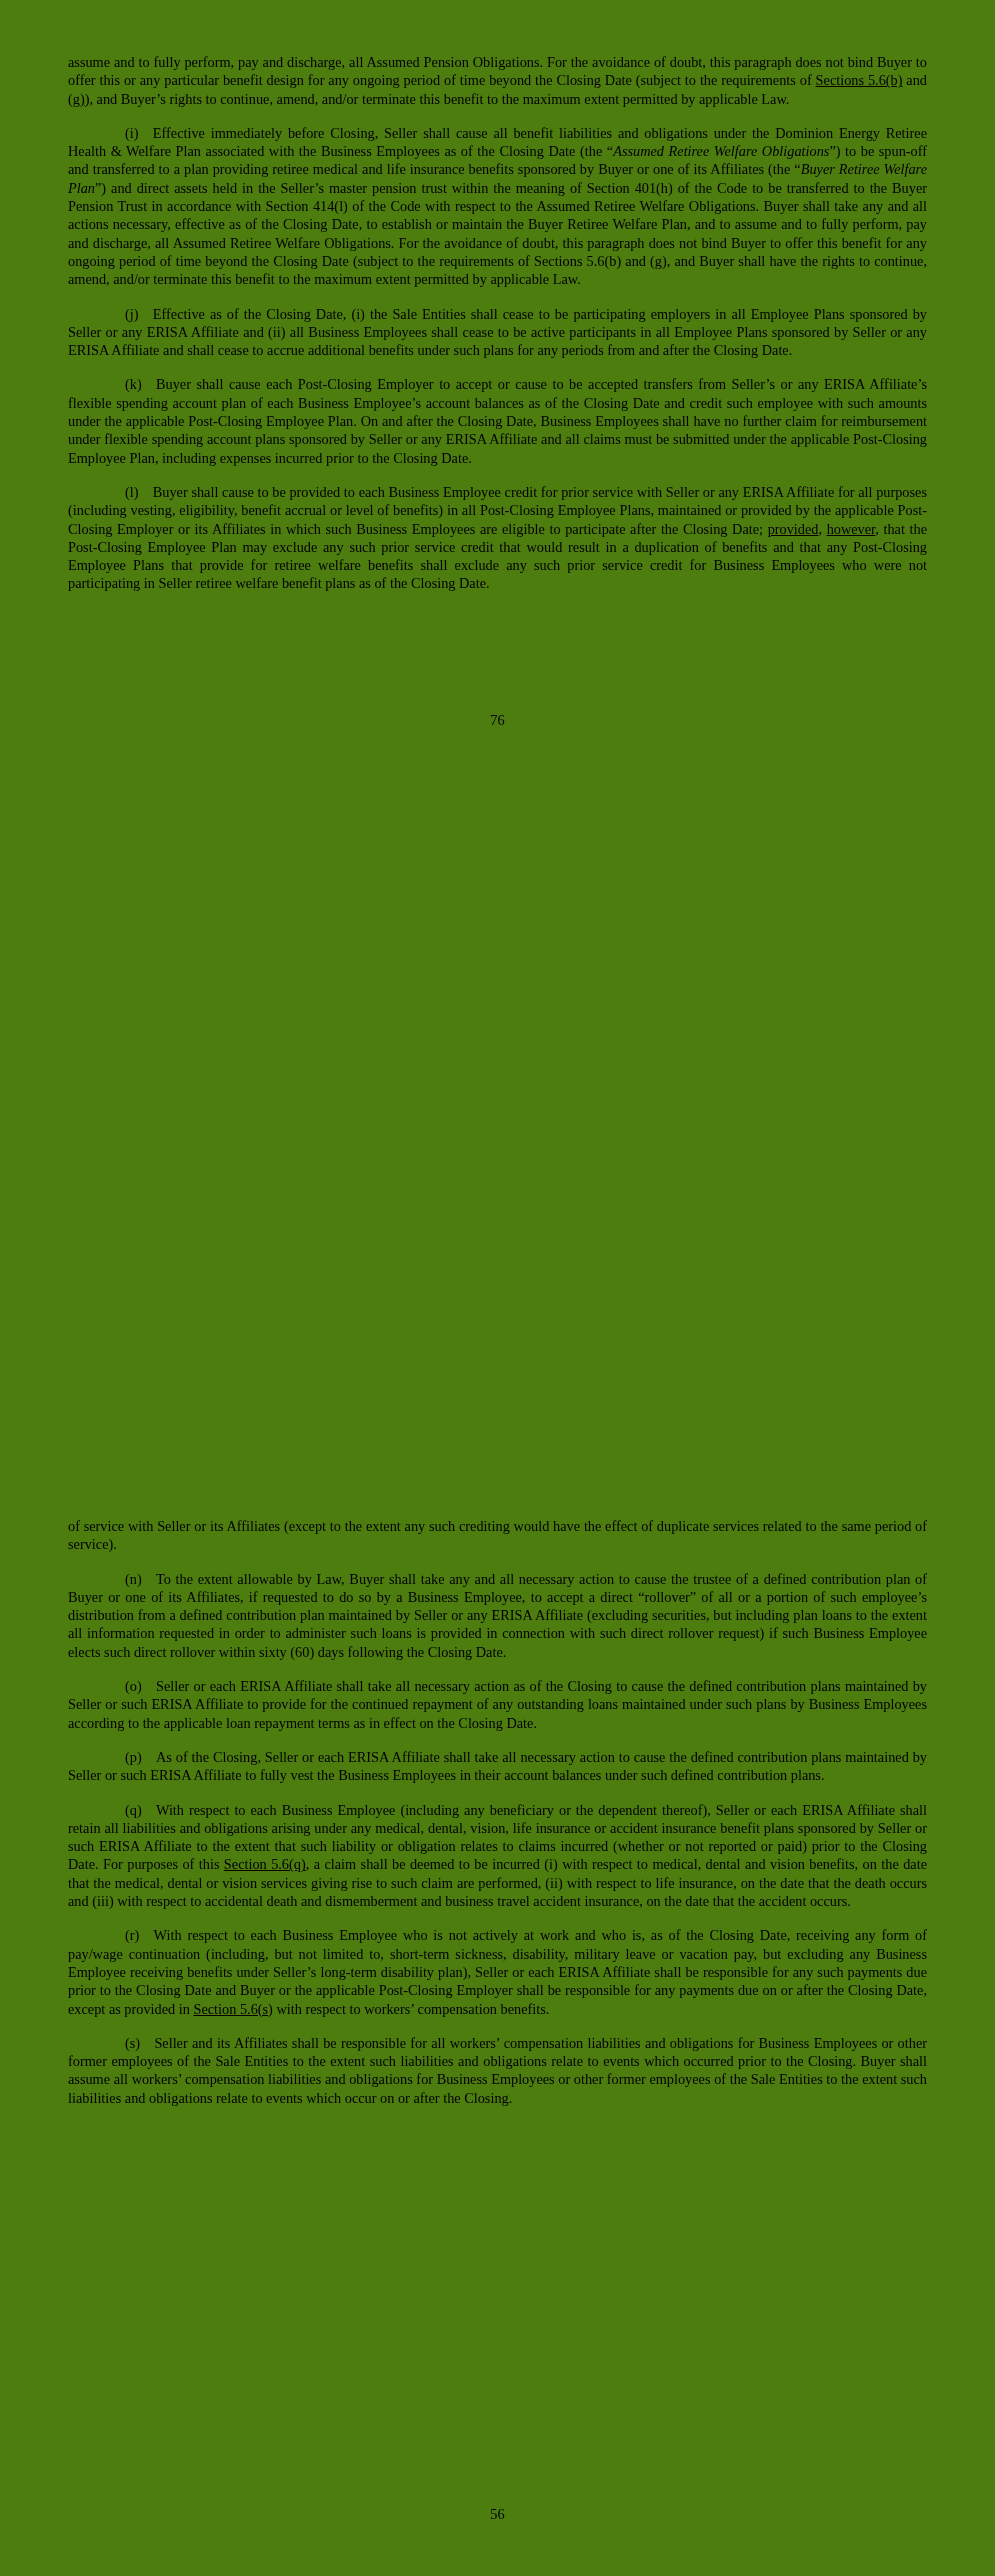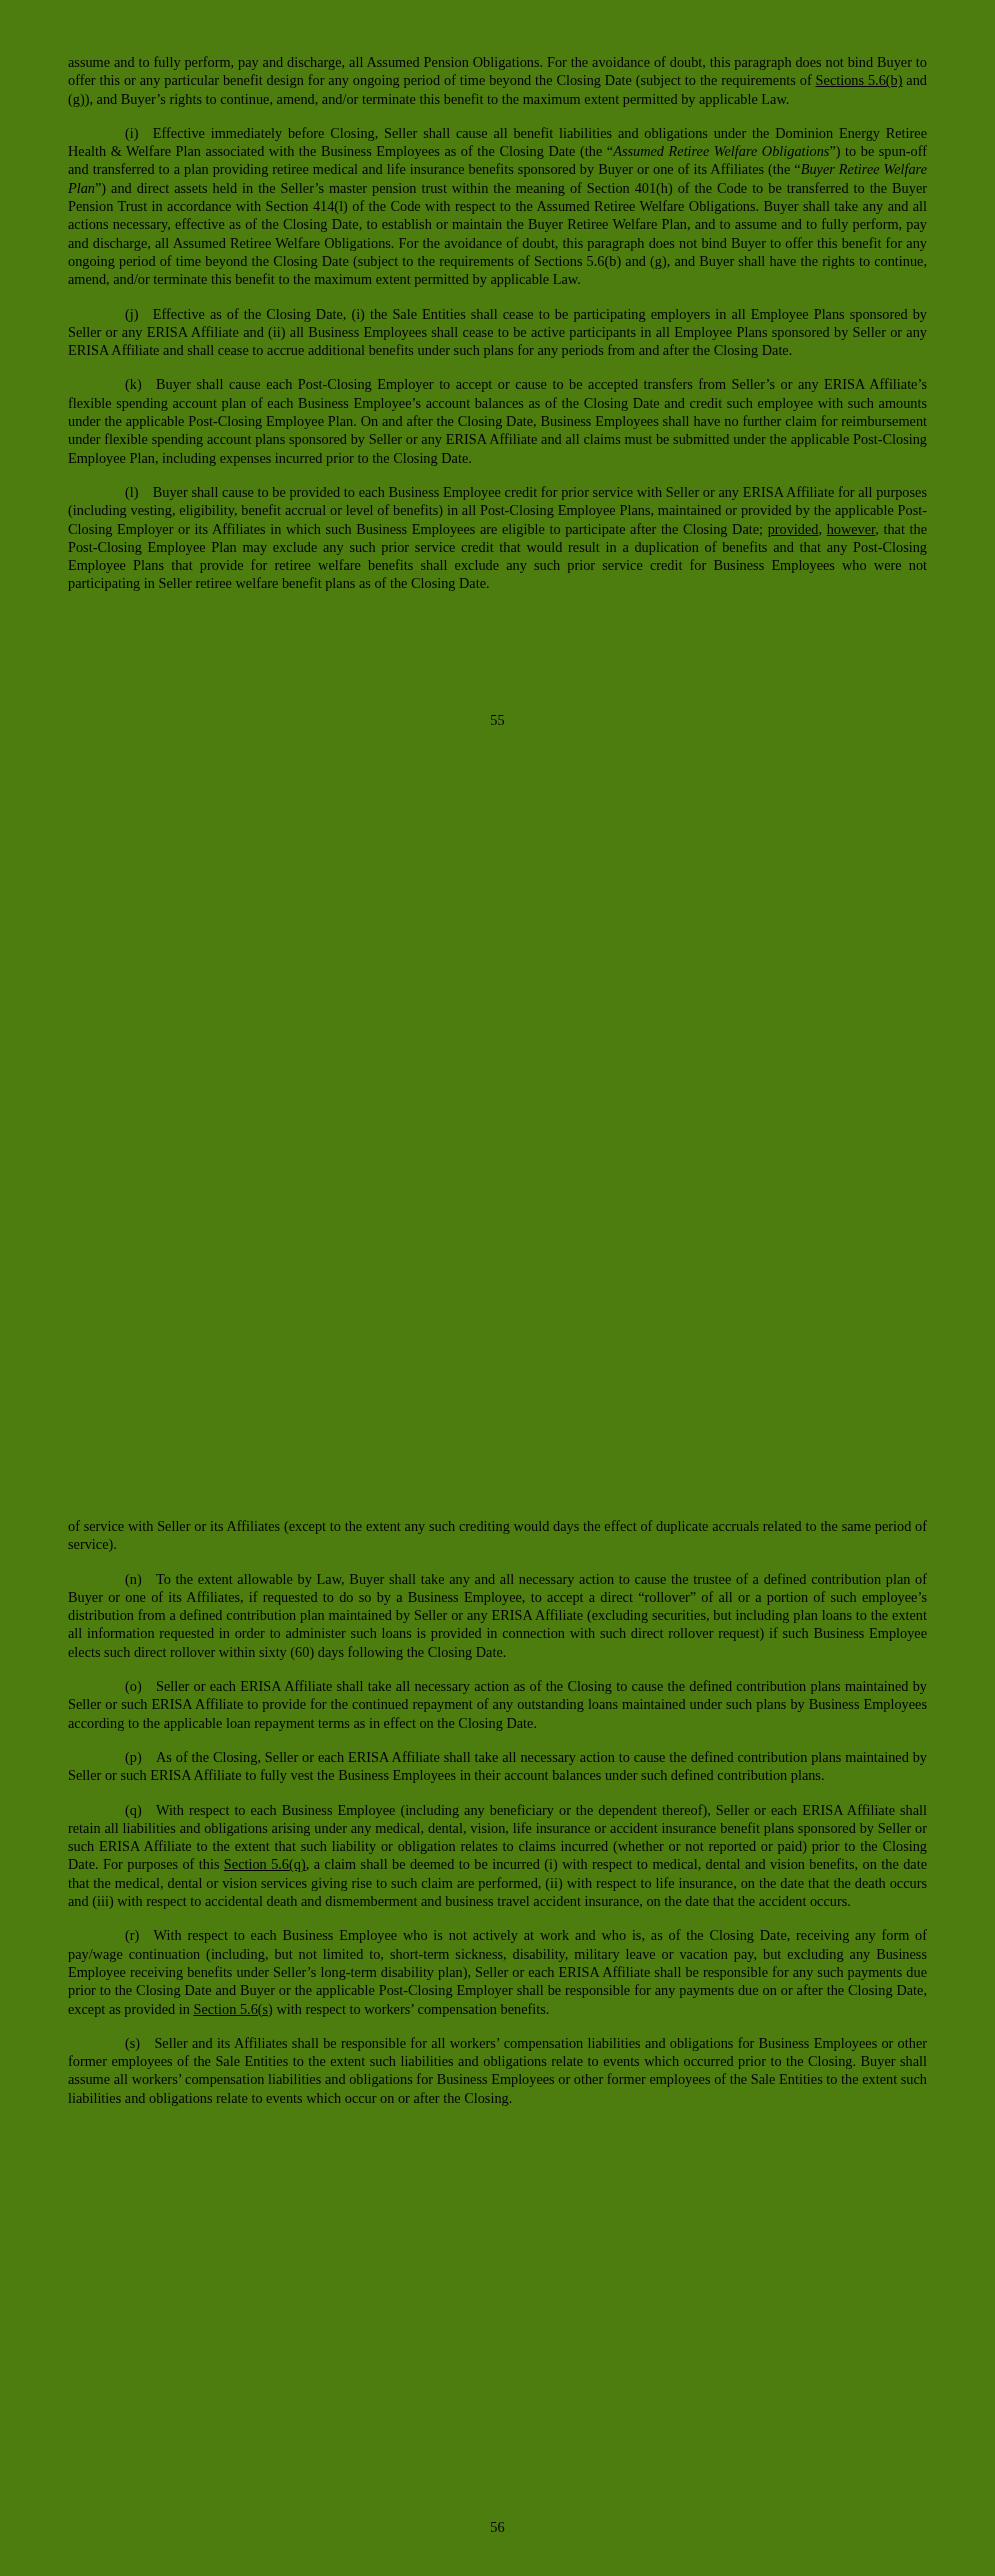--- a/index.html
+++ b/index.html
@@ -56,42 +56,42 @@
   }
   .pageno {
     position: absolute;
     left: 0;
     right: 0;
     text-align: center;
     font-size: 14.3px;
     color: #000;
   }
   .page-1 .pageno { top: 712px; }
-  .page-2 .pageno { bottom: 40px; text-align: center; }
+  .page-2 .pageno { bottom: 53px; text-align: center; }
 </style>
 </head>
 <body>
 
 <div class="doc">
 
   <div class="page page-1">
     <div>
       <p class="para">assume and to fully perform, pay and discharge, all Assumed Pension Obligations.  For the avoidance of doubt, this paragraph does not bind Buyer to offer this or any particular benefit design for any ongoing period of time beyond the Closing Date (subject to the requirements of <span class="u">Sections 5.6(b)</span> and <span class="u">(g)</span>), and Buyer’s rights to continue, amend, and/or terminate this benefit to the maximum extent permitted by applicable Law.</p>
       <p class="para indent gap">(i) Effective immediately before Closing, Seller shall cause all benefit liabilities and obligations under the Dominion Energy Retiree Health &amp; Welfare Plan associated with the Business Employees as of the Closing Date (the “<span class="bi">Assumed Retiree Welfare Obligations</span>”) to be spun-off and transferred to a plan providing retiree medical and life insurance benefits sponsored by Buyer or one of its Affiliates (the “<span class="bi">Buyer Retiree Welfare Plan</span>”) and direct assets held in the Seller’s master pension trust within the meaning of Section 401(h) of the Code to be transferred to the Buyer Pension Trust in accordance with Section 414(l) of the Code with respect to the Assumed Retiree Welfare Obligations. Buyer shall take any and all actions necessary, effective as of the Closing Date, to establish or maintain the Buyer Retiree Welfare Plan, and to assume and to fully perform, pay and discharge, all Assumed Retiree Welfare Obligations.  For the avoidance of doubt, this paragraph does not bind Buyer to offer this benefit for any ongoing period of time beyond the Closing Date (subject to the requirements of Sections 5.6(b) and (g), and Buyer shall have the rights to continue, amend, and/or terminate this benefit to the maximum extent permitted by applicable Law.</p>
       <p class="para indent gap">(j) Effective as of the Closing Date, (i) the Sale Entities shall cease to be participating employers in all Employee Plans sponsored by Seller or any ERISA Affiliate and (ii) all Business Employees shall cease to be active participants in all Employee Plans sponsored by Seller or any ERISA Affiliate and shall cease to accrue additional benefits under such plans for any periods from and after the Closing Date.</p>
       <p class="para indent gap">(k) Buyer shall cause each Post-Closing Employer to accept or cause to be accepted transfers from Seller’s or any ERISA Affiliate’s flexible spending account plan of each Business Employee’s account balances as of the Closing Date and credit such employee with such amounts under the applicable Post-Closing Employee Plan. On and after the Closing Date, Business Employees shall have no further claim for reimbursement under flexible spending account plans sponsored by Seller or any ERISA Affiliate and all claims must be submitted under the applicable Post-Closing Employee Plan, including expenses incurred prior to the Closing Date.</p>
       <p class="para indent gap">(l) Buyer shall cause to be provided to each Business Employee credit for prior service with Seller or any ERISA Affiliate for all purposes (including vesting, eligibility, benefit accrual or level of benefits) in all Post-Closing Employee Plans, maintained or provided by the applicable Post-Closing Employer or its Affiliates in which such Business Employees are eligible to participate after the Closing Date; <span class="u">provided</span>, <span class="u">however</span>, that the Post-Closing Employee Plan may exclude any such prior service credit that would result in a duplication of benefits and that any Post-Closing Employee Plans that provide for retiree welfare benefits shall exclude any such prior service credit for Business Employees who were not participating in Seller retiree welfare benefit plans as of the Closing Date.</p>
     </div>
-    <div class="pageno">55</div>
+    <div class="pageno">76</div>
   </div>
 
   <div class="page page-2">
     <div class="body-top-offset"></div>
     <div>
-      <p class="para">of service with Seller or its Affiliates (except to the extent any such crediting would days the effect of duplicate accruals related to the same period of service).</p>
+      <p class="para">of service with Seller or its Affiliates (except to the extent any such crediting would have the effect of duplicate services related to the same period of service).</p>
       <p class="para indent gap">(n) To the extent allowable by Law, Buyer shall take any and all necessary action to cause the trustee of a defined contribution plan of Buyer or one of its Affiliates, if requested to do so by a Business Employee, to accept a direct “rollover” of all or a portion of such employee’s distribution from a defined contribution plan maintained by Seller or any ERISA Affiliate (excluding securities, but including plan loans to the extent all information requested in order to administer such loans is provided in connection with such direct rollover request) if such Business Employee elects such direct rollover within sixty (60) days following the Closing Date.</p>
       <p class="para indent gap">(o) Seller or each ERISA Affiliate shall take all necessary action as of the Closing to cause the defined contribution plans maintained by Seller or such ERISA Affiliate to provide for the continued repayment of any outstanding loans maintained under such plans by Business Employees according to the applicable loan repayment terms as in effect on the Closing Date.</p>
       <p class="para indent gap">(p) As of the Closing, Seller or each ERISA Affiliate shall take all necessary action to cause the defined contribution plans maintained by Seller or such ERISA Affiliate to fully vest the Business Employees in their account balances under such defined contribution plans.</p>
       <p class="para indent gap">(q) With respect to each Business Employee (including any beneficiary or the dependent thereof), Seller or each ERISA Affiliate shall retain all liabilities and obligations  arising under any medical, dental, vision, life insurance or accident insurance benefit plans sponsored by Seller or such ERISA Affiliate to the extent that such liability or obligation relates to claims incurred (whether or not reported or paid) prior to the Closing Date.  For purposes of this <span class="u">Section 5.6(q)</span>, a claim shall be deemed to be incurred (i) with respect to medical, dental and vision benefits, on the date that the medical, dental or vision services giving rise to such claim are performed, (ii) with respect to life insurance, on the date that the death occurs and (iii) with respect to accidental death and dismemberment and business travel accident insurance, on the date that the accident occurs.</p>
       <p class="para indent gap">(r) With respect to each Business Employee who is not actively at work and who is, as of the Closing Date, receiving any form of pay/wage continuation (including, but not limited to, short-term sickness, disability, military leave or vacation pay, but excluding any Business Employee receiving benefits under Seller’s long-term disability plan), Seller or each ERISA Affiliate shall be responsible for any such payments due prior to the Closing Date and Buyer or the applicable Post-Closing Employer shall be responsible for any payments due on or after the Closing Date, except as provided in <span class="u">Section 5.6(s)</span> with respect to workers’ compensation benefits.</p>
       <p class="para indent gap">(s) Seller and its Affiliates shall be responsible for all workers’ compensation liabilities and obligations for Business Employees or other former employees of the Sale Entities to the extent such liabilities and obligations relate to events which occurred prior to the Closing. Buyer shall assume all workers’ compensation liabilities and obligations for Business Employees or other former employees of the Sale Entities to the extent such liabilities and obligations relate to events which occur on or after the Closing.</p>
     </div>
     <div class="pageno">56</div>
   </div>
 

